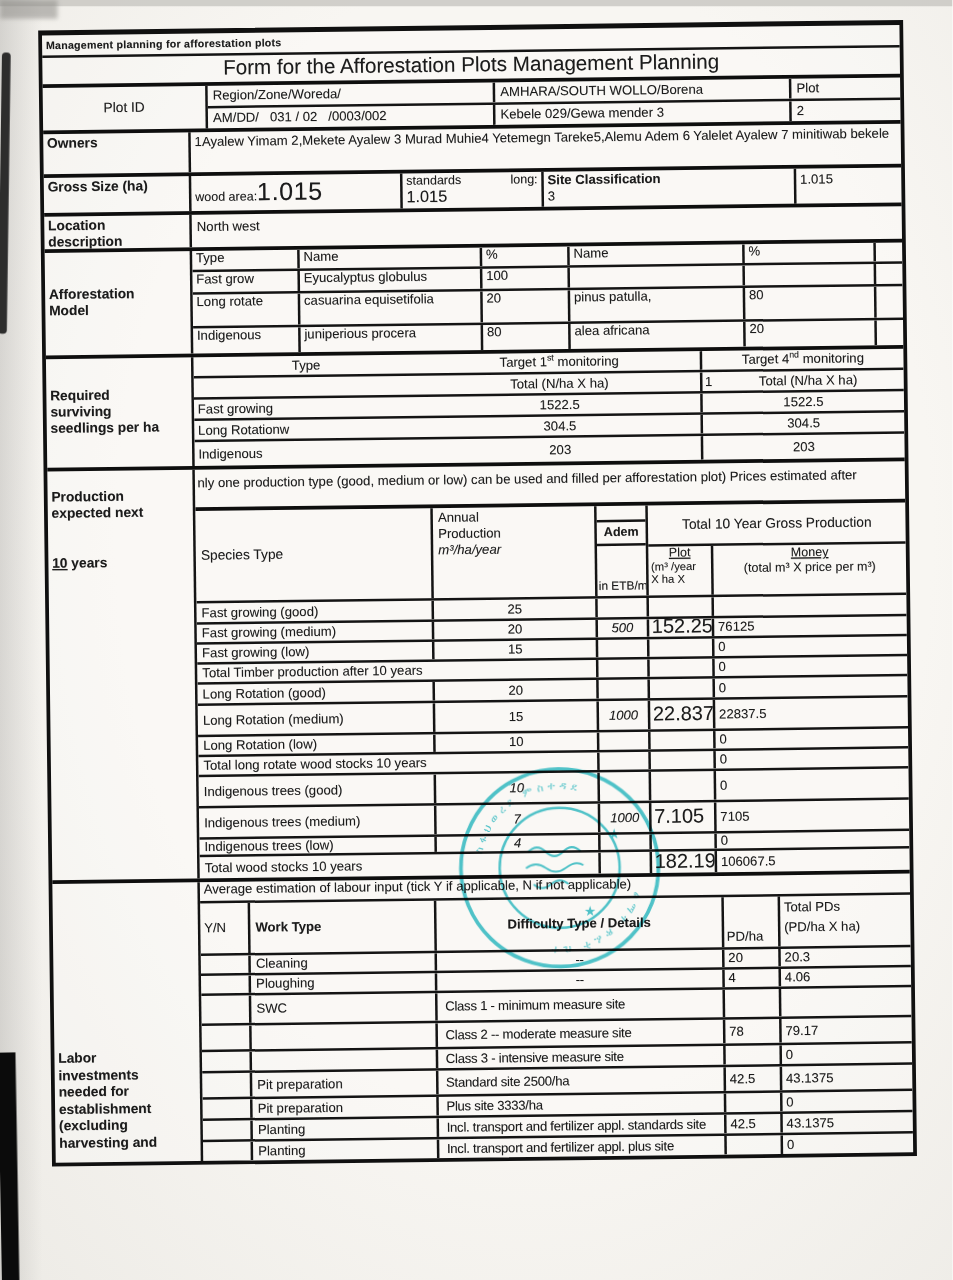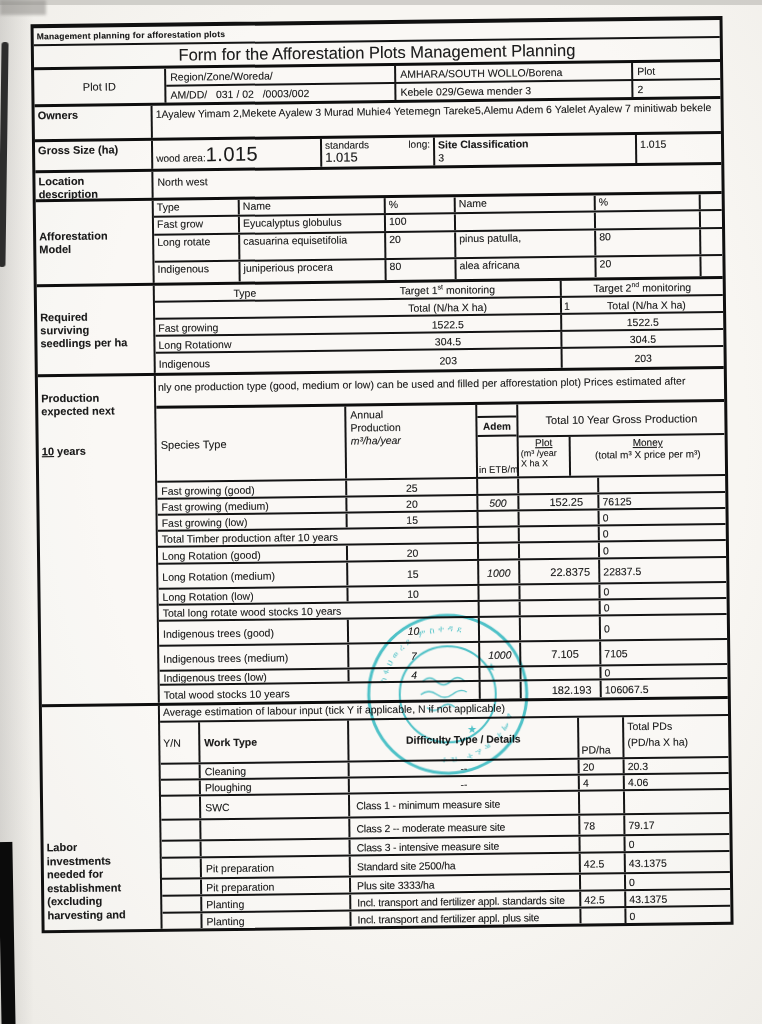--- a/index.html
+++ b/index.html
@@ -93,21 +93,21 @@
   .ph-wood{width:52px;border-right:2px solid #141414;font-size:9px;line-height:10px;padding:1px 2px;white-space:nowrap;overflow:hidden;}
   .ph-wood .t{font-size:10px;text-decoration:underline;text-align:center;}
   .ph-money{flex:1;font-size:10px;text-align:center;padding-top:1px;line-height:12px;}
   .ph-money .t{text-decoration:underline;}
   .prow{display:flex;align-items:center;overflow:hidden;}
   .pc{height:100%;display:flex;align-items:center;overflow:hidden;font-size:10.5px;}
   .pc-name{width:190px;border-right:2px solid #141414;padding-left:4px;}
   .pc-name.wide{width:321px;}
   .pc-annual{width:131px;border-right:2px solid #141414;justify-content:center;}
   .pc-price{width:41px;border-right:2px solid #141414;justify-content:center;font-style:italic;}
-  .pc-wood{width:52px;border-right:2px solid #141414;padding-left:2px;font-size:11px;margin-left:28px;}
+  .pc-wood{width:52px;border-right:2px solid #141414;padding-left:2px;font-size:16px;}
   .pc-money{flex:1;padding-left:3px;}
   .it{font-style:italic;}
   
   .lab-labor{display:flex;flex-direction:column;justify-content:flex-end;padding-bottom:8px;line-height:13.5px;}
   .lnote{height:17px;font-size:10.5px;padding-left:3px;white-space:nowrap;overflow:hidden;}
   .lhead{height:42px;display:flex;}
   .lh{border-right:2px solid #141414;font-size:10.5px;overflow:hidden;}
   .lh-yn{width:40px;display:flex;align-items:center;padding-left:3px;}
   .lh-work{width:149px;display:flex;align-items:center;padding-left:4px;font-weight:bold;}
   .lh-diff{width:230px;display:flex;align-items:center;justify-content:center;font-weight:bold;}
@@ -234,21 +234,21 @@
       <div class="lab labmid">Required
 surviving
 seedlings per ha</div>
       <div class="bright">
         <div class="srow bb2" style="height:17px">
           <div class="sname" style="text-align:center">Type</div>
           <div class="smid">
             <span>Target 1</span><sup>st</sup><span> monitoring</span>
           </div>
           <div class="sright">
-            <span class="ctr"><span>Target 2</span><sup>nd</sup><span> monitoring</span></span>
+            <span class="ctr"><span>Target 4</span><sup>nd</sup><span> monitoring</span></span>
           </div>
         </div>
         <div class="srow bb2" style="height:17px">
           <div class="sname"></div>
           <div class="smid">Total (N/ha  X ha)</div>
           <div class="sright">
             <span class="pfx">1</span>
             <span class="ctr">Total (N/ha  X ha)</span>
           </div>
         </div>

